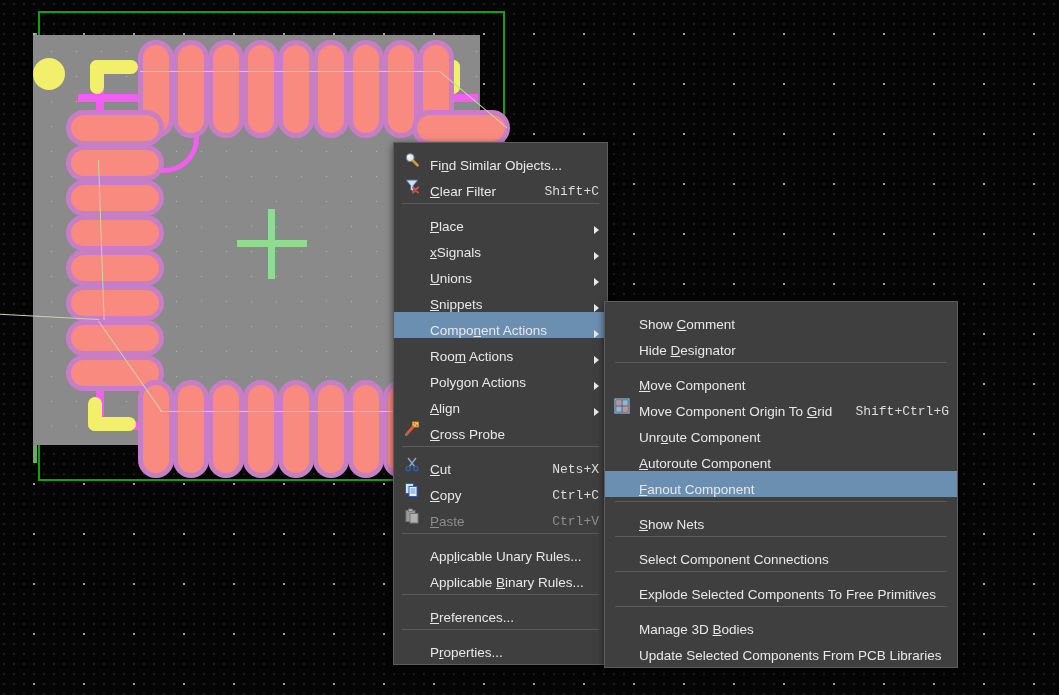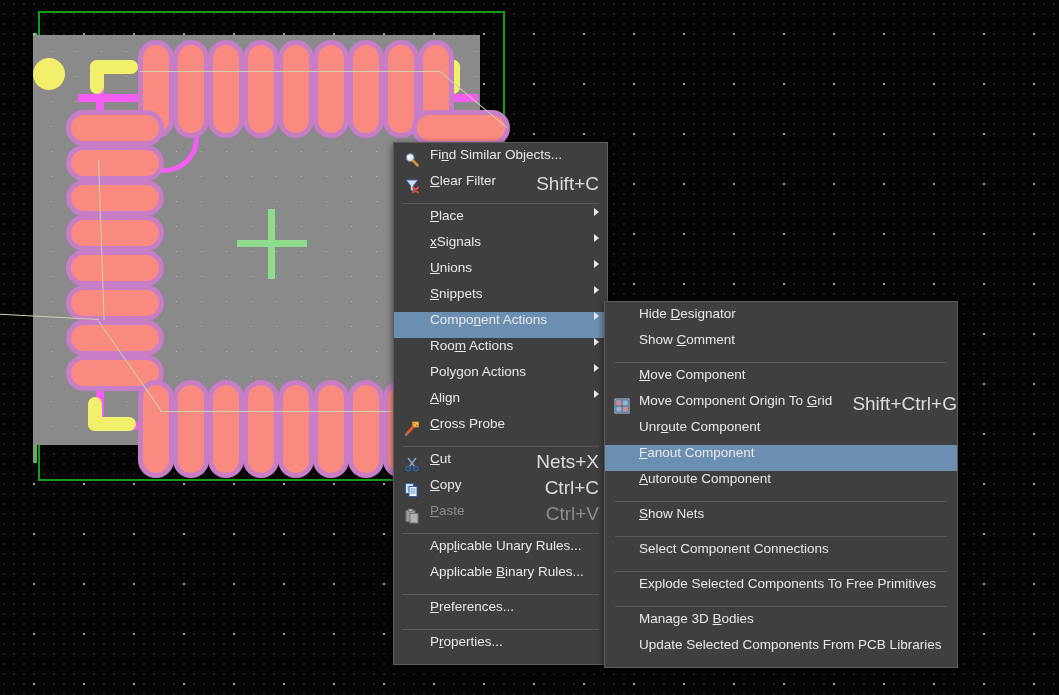--- a/index.html
+++ b/index.html
@@ -129,39 +129,39 @@
     font-size: 13.5px;
     padding: 4px 0;
     box-shadow: 0 2px 7px rgba(0,0,0,0.55);
   }
   #menu-main  { left: 393px; top: 142px; width: 215px; }
   #menu-sub   { left: 604px; top: 301px; width: 354px; }
 
   .menu-row {
     position: relative;
     display: flex;
-    align-items: flex-start;
+    align-items: flex-end;
     height: 26px;
     padding: 0 8px 0 0;
     white-space: nowrap;
     cursor: default;
   }
   .menu-row.selected { background: #6b8fb0; }
   .menu-row.disabled { color: #8d8d8d; }
   .menu-row .gutter {
     width: 36px;
     min-width: 36px;
     height: 26px;
     display: flex;
     align-items: center;
     justify-content: center;
   }
   #menu-sub .menu-row .gutter { width: 34px; min-width: 34px; }
   .menu-row .label { flex: 1 1 auto; }
-  .menu-row .accel { color: #dcdcdc; padding-left: 20px; font-size: 19px; }
+  .menu-row .accel { color: #dcdcdc; padding-left: 20px; font-size: 13px; font-family: Liberation Mono, monospace; }
   .menu-row.disabled .accel { color: #8d8d8d; }
   .menu-row .arrow {
     width: 0; height: 0;
     border-left: 5px solid #e8e8ea;
     border-top: 4px solid transparent;
     border-bottom: 4px solid transparent;
     margin-left: 10px;
   }
   .u { text-decoration: underline; }
   .sep {
@@ -400,26 +400,26 @@
     <div class="menu-row">
       <span class="gutter"></span>
       <span class="label">P<span class="u">r</span>operties...</span>
     </div>
   </div>
 
   <div class="menu" id="menu-sub">
 
     <div class="menu-row">
       <span class="gutter"></span>
+      <span class="label">Show <span class="u">C</span>omment</span>
+    </div>
+
+    <div class="menu-row">
+      <span class="gutter"></span>
       <span class="label">Hide <span class="u">D</span>esignator</span>
-    </div>
-
-    <div class="menu-row">
-      <span class="gutter"></span>
-      <span class="label">Show <span class="u">C</span>omment</span>
     </div>
 
     <div class="sep"></div>
 
     <div class="menu-row">
       <span class="gutter"></span>
       <span class="label"><span class="u">M</span>ove Component</span>
     </div>
 
     <div class="menu-row">
@@ -434,30 +434,30 @@
       </span>
       <span class="label">Move Component Origin To <span class="u">G</span>rid</span>
       <span class="accel">Shift+Ctrl+G</span>
     </div>
 
     <div class="menu-row">
       <span class="gutter"></span>
       <span class="label">Unr<span class="u">o</span>ute Component</span>
     </div>
 
+    <div class="menu-row">
+      <span class="gutter"></span>
+      <span class="label"><span class="u">A</span>utoroute Component</span>
+    </div>
+
     <div class="menu-row selected">
       <span class="gutter"></span>
       <span class="label"><span class="u">F</span>anout Component</span>
     </div>
 
-    <div class="menu-row">
-      <span class="gutter"></span>
-      <span class="label"><span class="u">A</span>utoroute Component</span>
-    </div>
-
     <div class="sep"></div>
 
     <div class="menu-row">
       <span class="gutter"></span>
       <span class="label"><span class="u">S</span>how Nets</span>
     </div>
 
 
     <div class="sep"></div>
 

